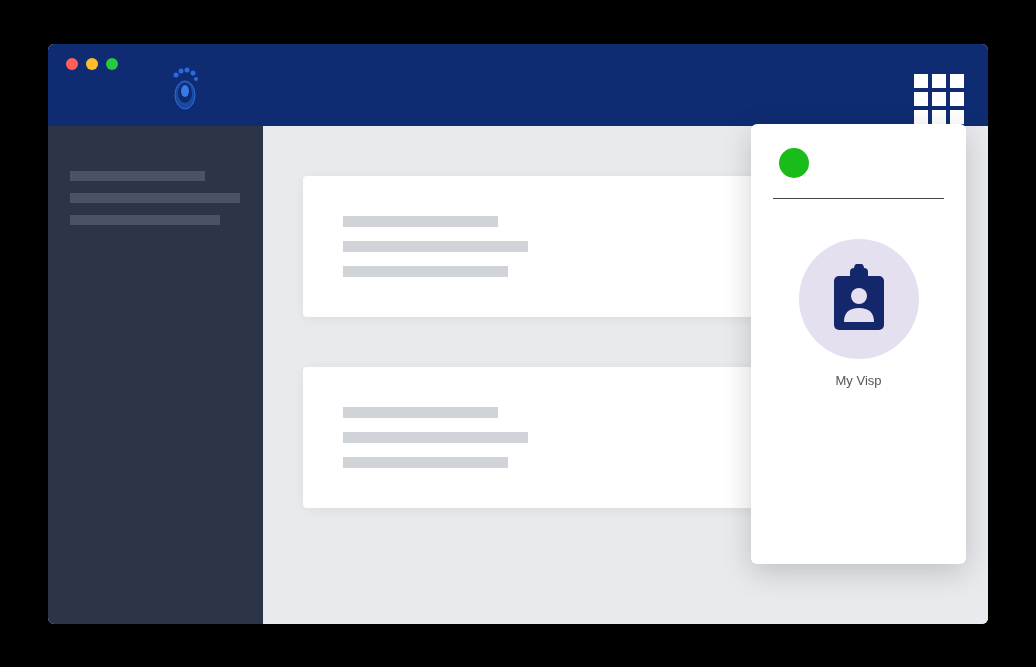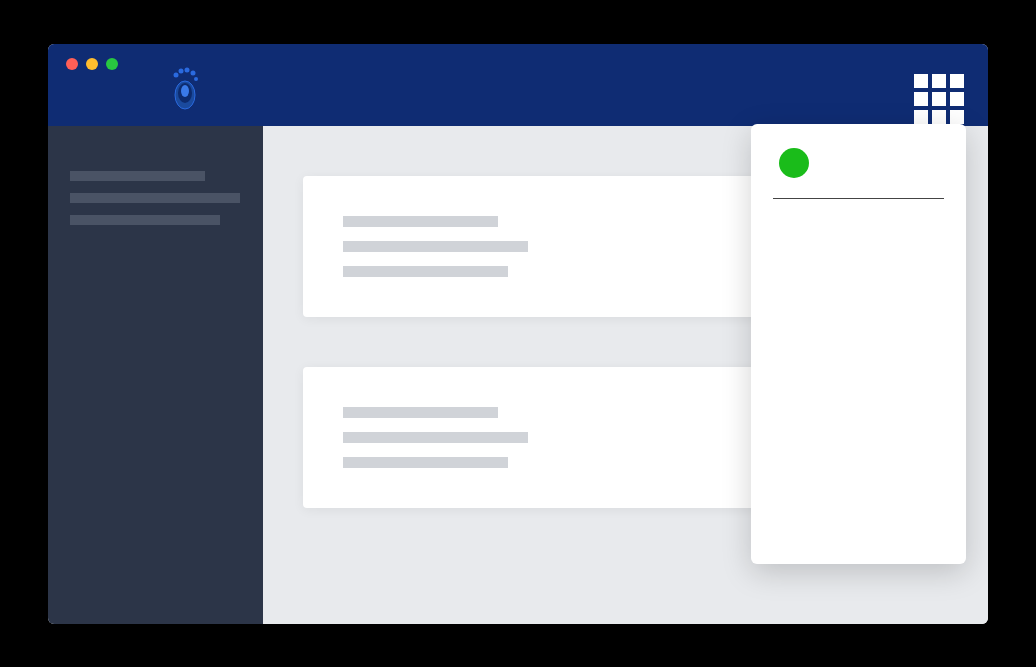--- a/index.html
+++ b/index.html
@@ -231,16 +231,28 @@
         <div class="card-line"></div>
         <div class="card-line"></div>
         <div class="card-line"></div>
       </div>
     </div>
 
     <div class="popover">
       <div class="status-dot"></div>
       <div class="divider"></div>
 
+      <div class="app-icon-container">
+        <div class="app-icon-circle">
+          <svg width="62" height="70" viewBox="0 0 62 70">
+            <rect x="6" y="12" width="50" height="54" rx="5" fill="#15276b"></rect>
+            <rect x="22" y="4" width="18" height="13" rx="4" fill="#15276b"></rect>
+            <circle cx="31" cy="4" r="5" fill="#15276b"></circle>
+            <circle cx="31" cy="32" r="8" fill="#e4e0f0"></circle>
+            <path d="M 16 58 Q 16 44 31 44 Q 46 44 46 58 Z" fill="#e4e0f0"></path>
+          </svg>
+        </div>
+        <div class="app-label">My Visp</div>
+      </div>
     </div>
 
   </div>
 </div>
 
 </body></html>

